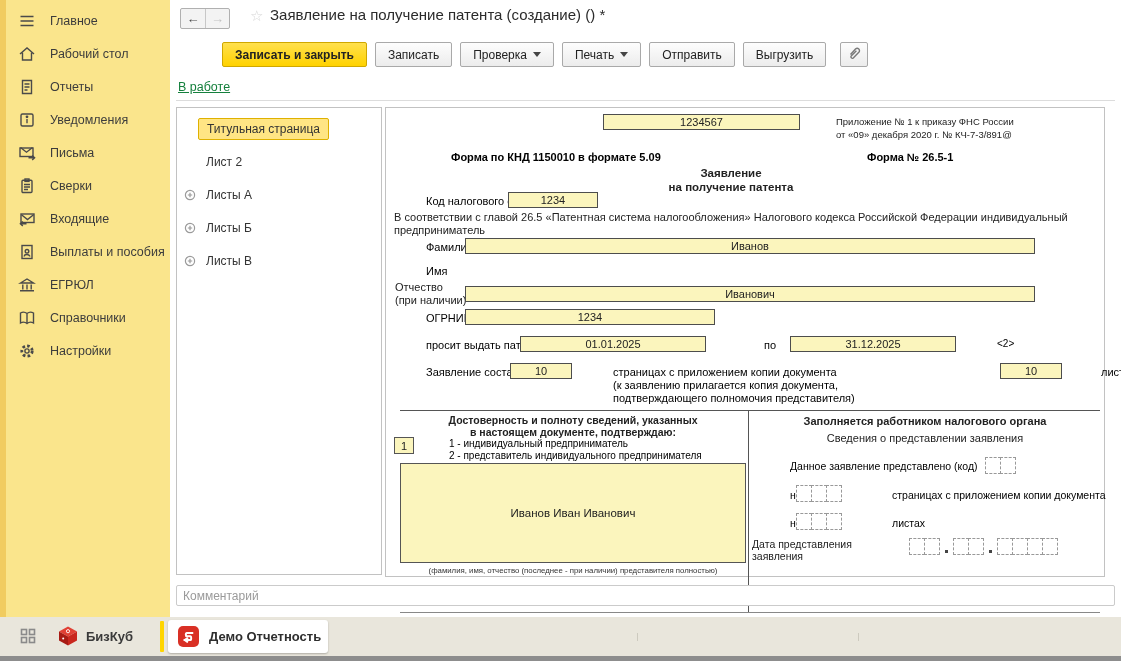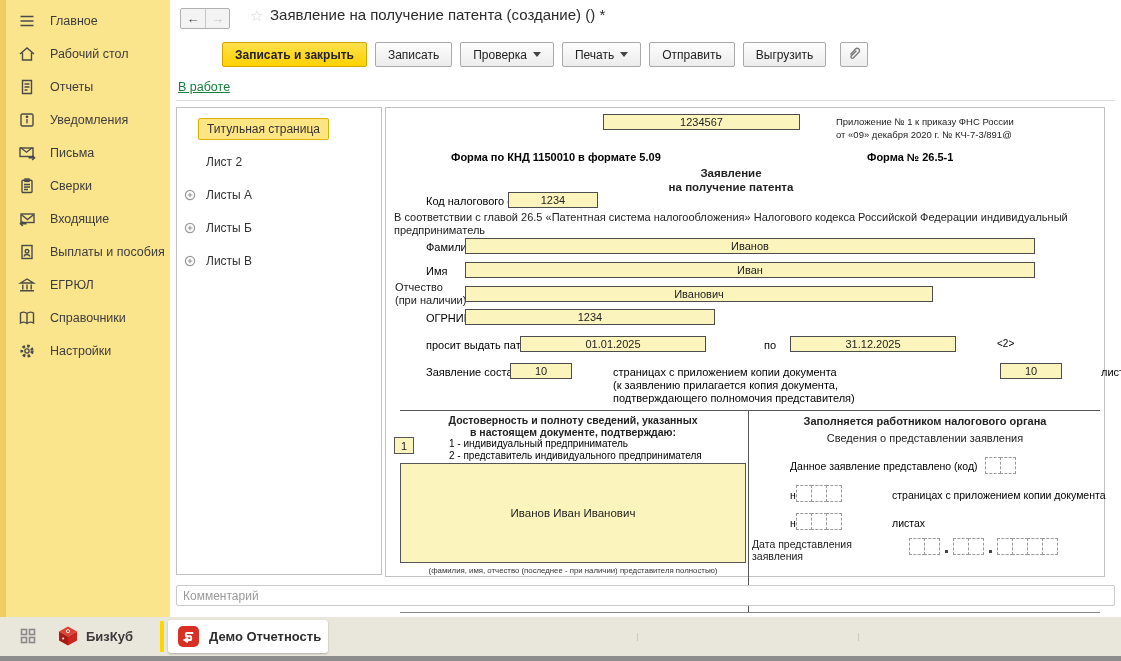--- a/index.html
+++ b/index.html
@@ -278,27 +278,26 @@
 
     <div class="lbl" style="left:9px;top:87px;">Код налогового органа</div>
     <div class="field" style="left:122px;top:84px;width:90px;">1234</div>
 
     <div class="abs" style="left:8px;top:103px;width:704px;font-size:11px;line-height:12.5px;">В соответствии с главой 26.5 «Патентная система налогообложения» Налогового кодекса Российской Федерации индивидуальный предприниматель</div>
 
     <div class="lbl" style="left:9px;top:133px;">Фамилия</div>
     <div class="field" style="left:79px;top:130px;width:570px;">Иванов</div>
 
     <div class="lbl" style="left:9px;top:157px;">Имя</div>
-    <div class="field" style="left:79px;top:154px;width:570px;">Иван</div>
 
     <div class="abs" style="left:9px;top:173px;font-size:11px;line-height:12.5px;">
       <div>Отчество</div>
       <div>(при наличии)</div>
     </div>
-    <div class="field" style="left:79px;top:178px;width:468px;">Иванович</div>
+    <div class="field" style="left:79px;top:178px;width:570px;">Иванович</div>
 
     <div class="lbl" style="left:9px;top:204px;">ОГРНИП</div>
     <div class="field" style="left:79px;top:201px;width:250px;">1234</div>
 
     <div class="lbl" style="left:9px;top:231px;">просит выдать патент с</div>
     <div class="field" style="left:134px;top:228px;width:186px;">01.01.2025</div>
     <div class="lbl" style="left:347px;top:231px;">по</div>
     <div class="field" style="left:404px;top:228px;width:166px;">31.12.2025</div>
     <div class="lbl" style="left:580px;top:230px;font-size:10px;">&lt;2&gt;</div>
 

